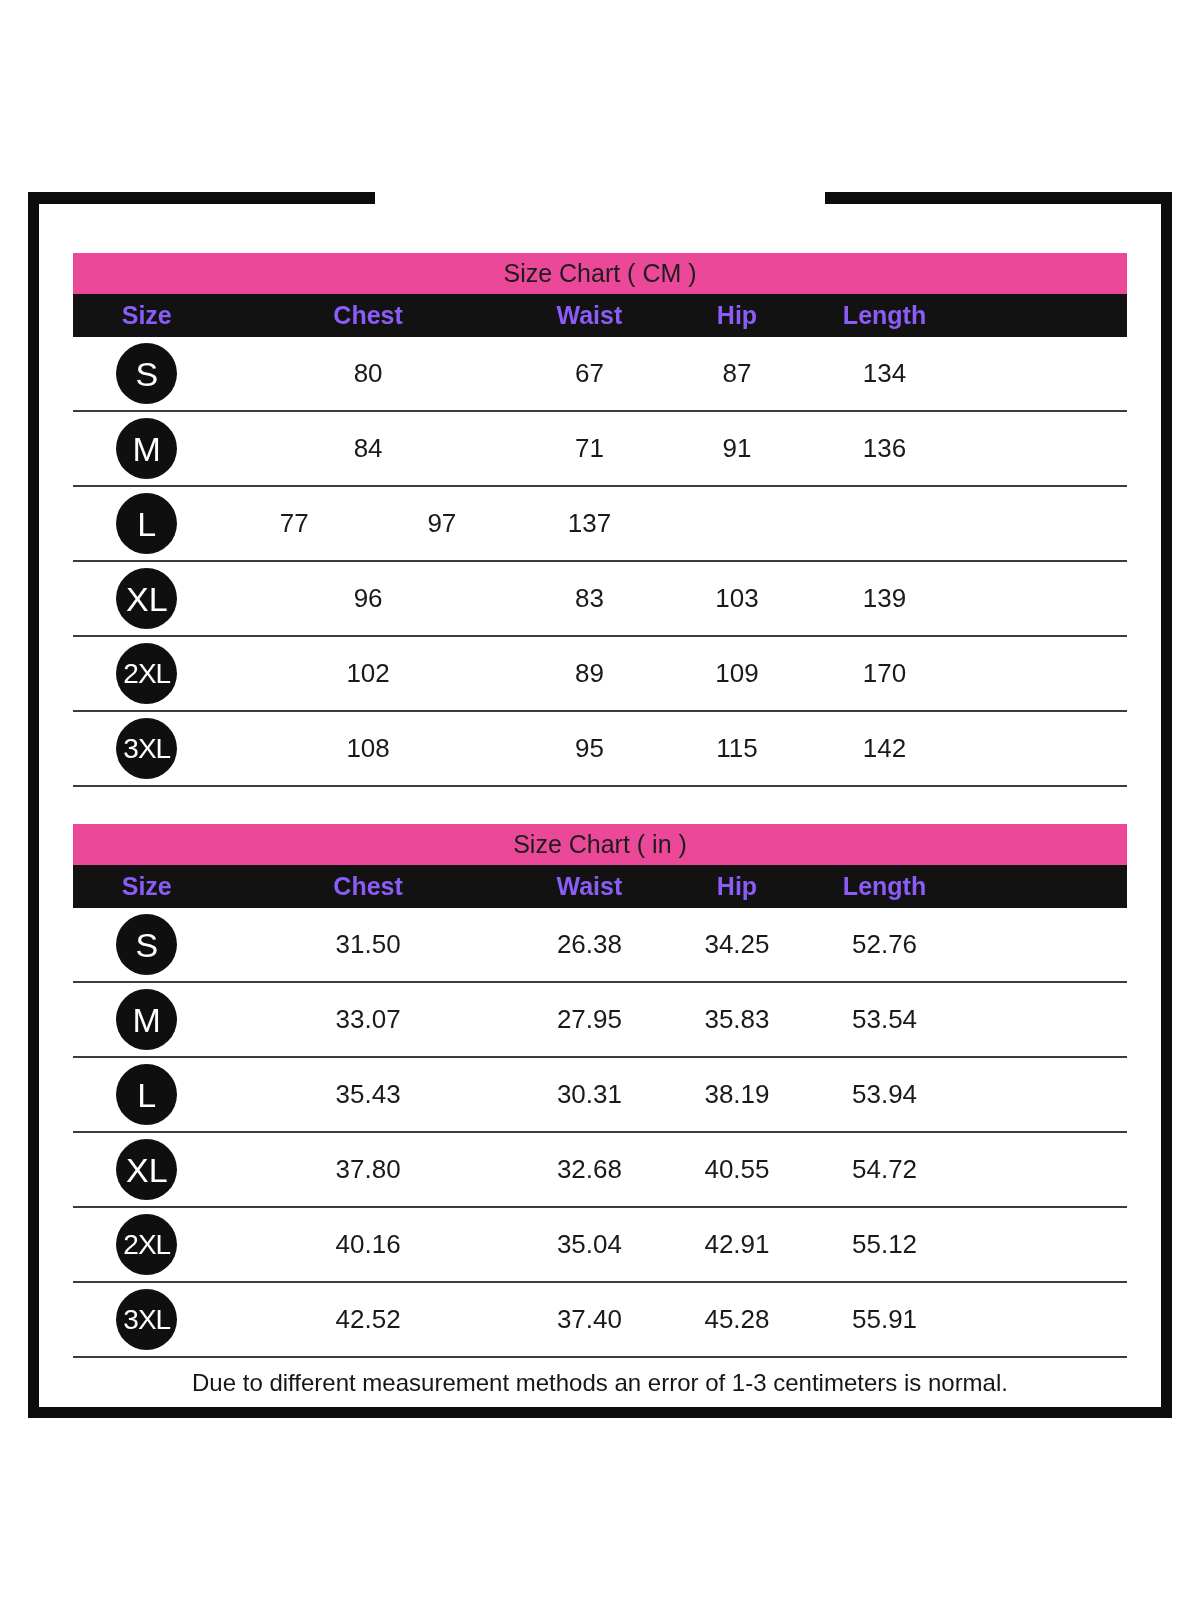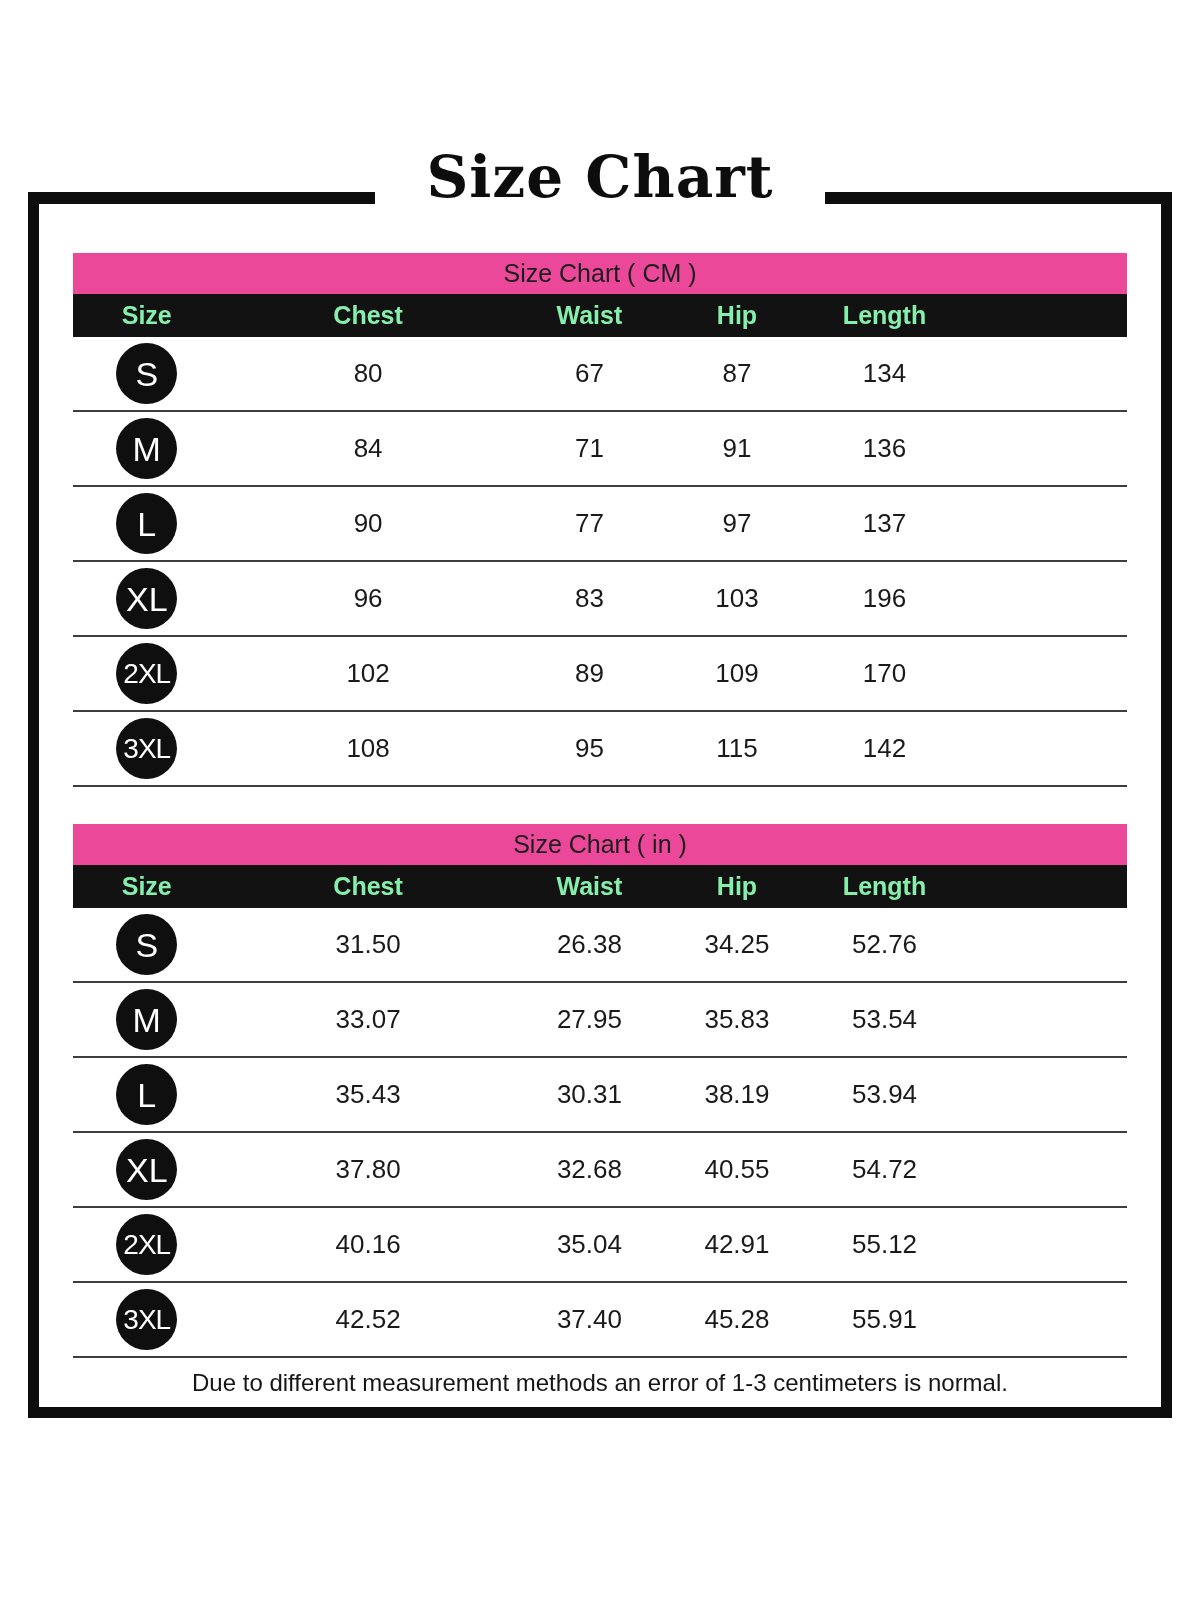--- a/index.html
+++ b/index.html
@@ -59,21 +59,21 @@
     color:#1c1c1c;
   }
   .thead{
     height:43px;
     background:#121212;
     display:flex;
     align-items:center;
   }
   .hcell{
     text-align:center;
-    color:#86efac;
+    color:#8b5cf6;
     font-weight:700;
     font-size:25px;
   }
   .trow{
     height:75px;
     box-sizing:border-box;
     border-bottom:2px solid #3d3d3d;
     display:flex;
     align-items:center;
   }
@@ -111,21 +111,20 @@
     font-size:24px;
     color:#161616;
     text-align:center;
   }
 </style>
 </head>
 <body>
 
 <div class="page">
 
-  <div class="main-title">Size Chart</div>
   <div class="title-bar left"></div>
   <div class="title-bar right"></div>
 
   <div class="frame"></div>
 
   <div class="size-table cm">
     <div class="caption">Size Chart ( CM )</div>
     <div class="thead">
       <div class="hcell col-size">Size</div>
       <div class="hcell col-chest">Chest</div>
@@ -152,34 +151,33 @@
       <div class="cell col-chest">84</div>
       <div class="cell col-waist">71</div>
       <div class="cell col-hip">91</div>
       <div class="cell col-length">136</div>
       <div class="cell col-fill"></div>
     </div>
     <div class="trow">
       <div class="cell col-size"><span class="badge">
             <span>L</span>
           </span></div>
-      <div class="cell col-chest">90</div>
       <div class="cell col-waist">77</div>
       <div class="cell col-hip">97</div>
       <div class="cell col-length">137</div>
       <div class="cell col-fill"></div>
     </div>
     <div class="trow">
       <div class="cell col-size"><span class="badge">
             <span>XL</span>
           </span></div>
       <div class="cell col-chest">96</div>
       <div class="cell col-waist">83</div>
       <div class="cell col-hip">103</div>
-      <div class="cell col-length">196</div>
+      <div class="cell col-length">139</div>
       <div class="cell col-fill"></div>
     </div>
     <div class="trow">
       <div class="cell col-size"><span class="badge wide">
             <span>2XL</span>
           </span></div>
       <div class="cell col-chest">102</div>
       <div class="cell col-waist">89</div>
       <div class="cell col-hip">109</div>
       <div class="cell col-length">170</div>

